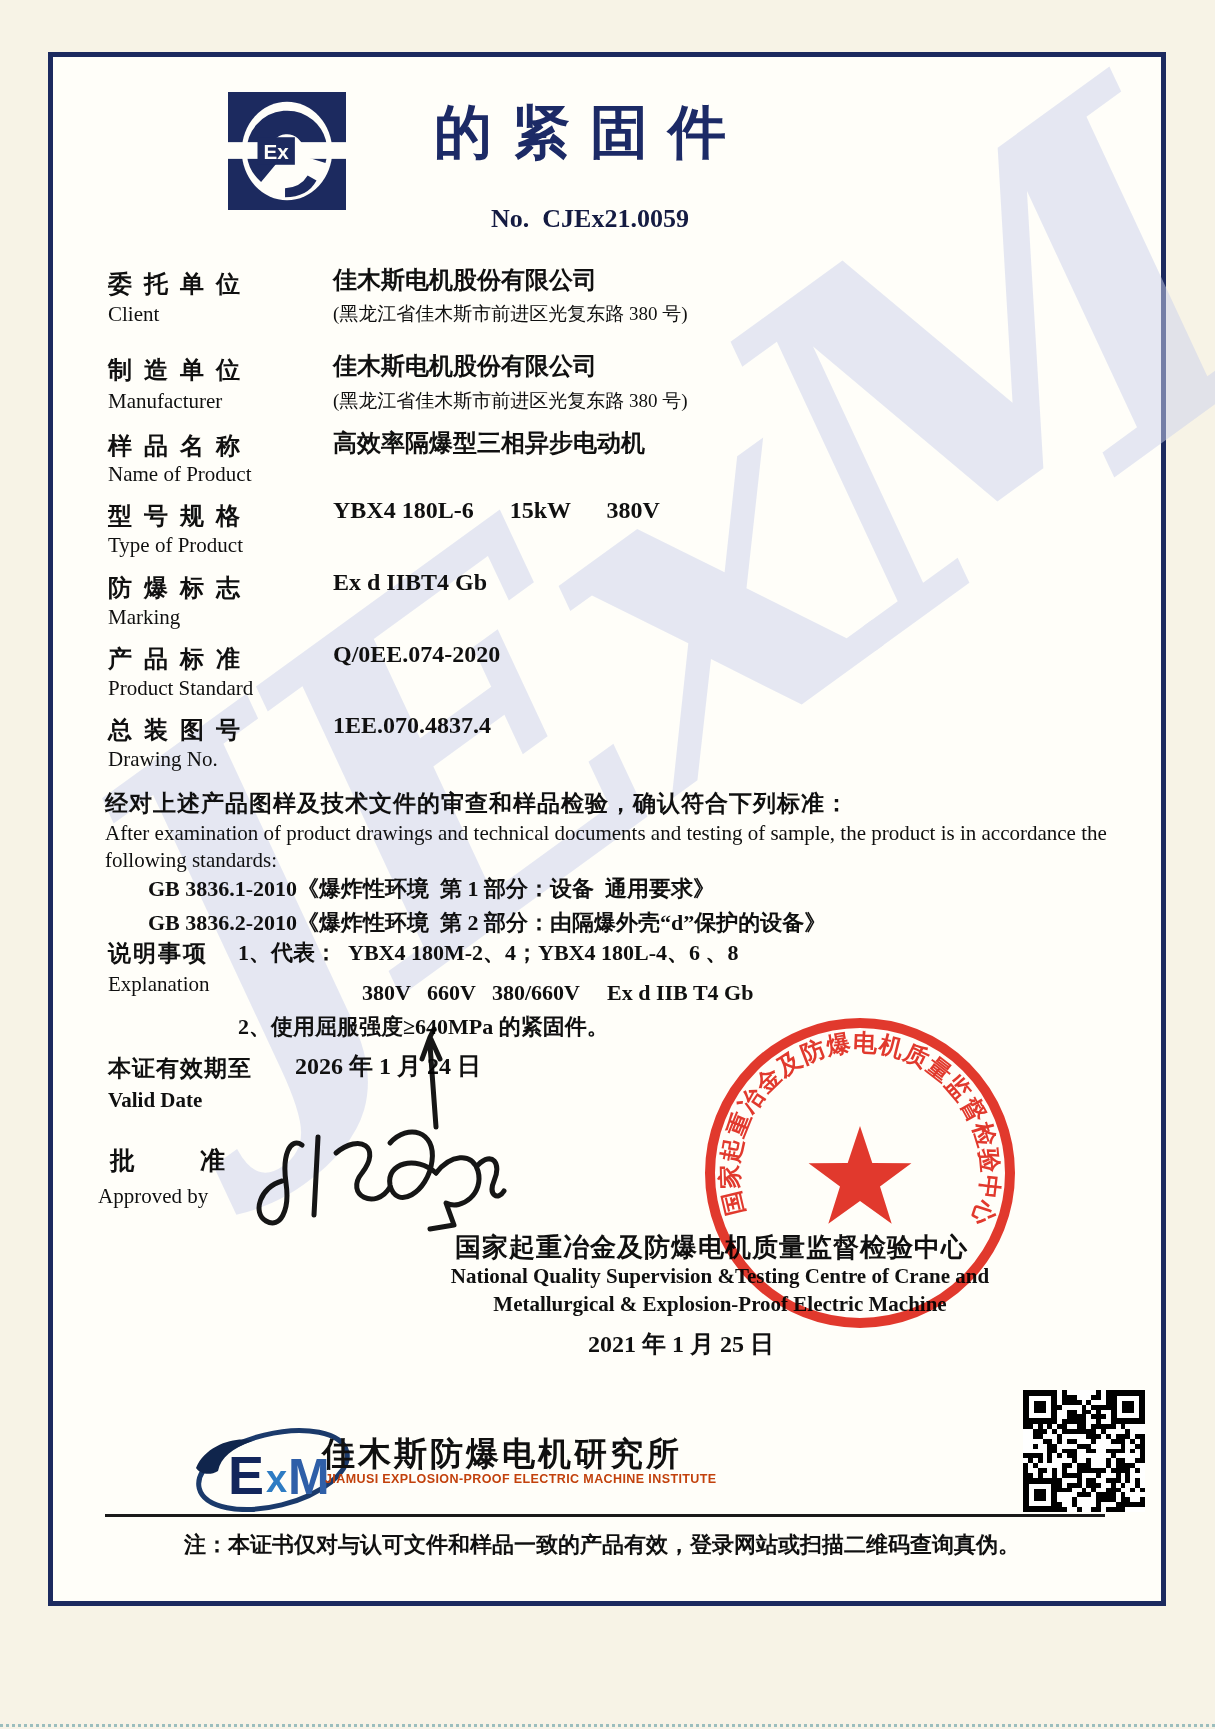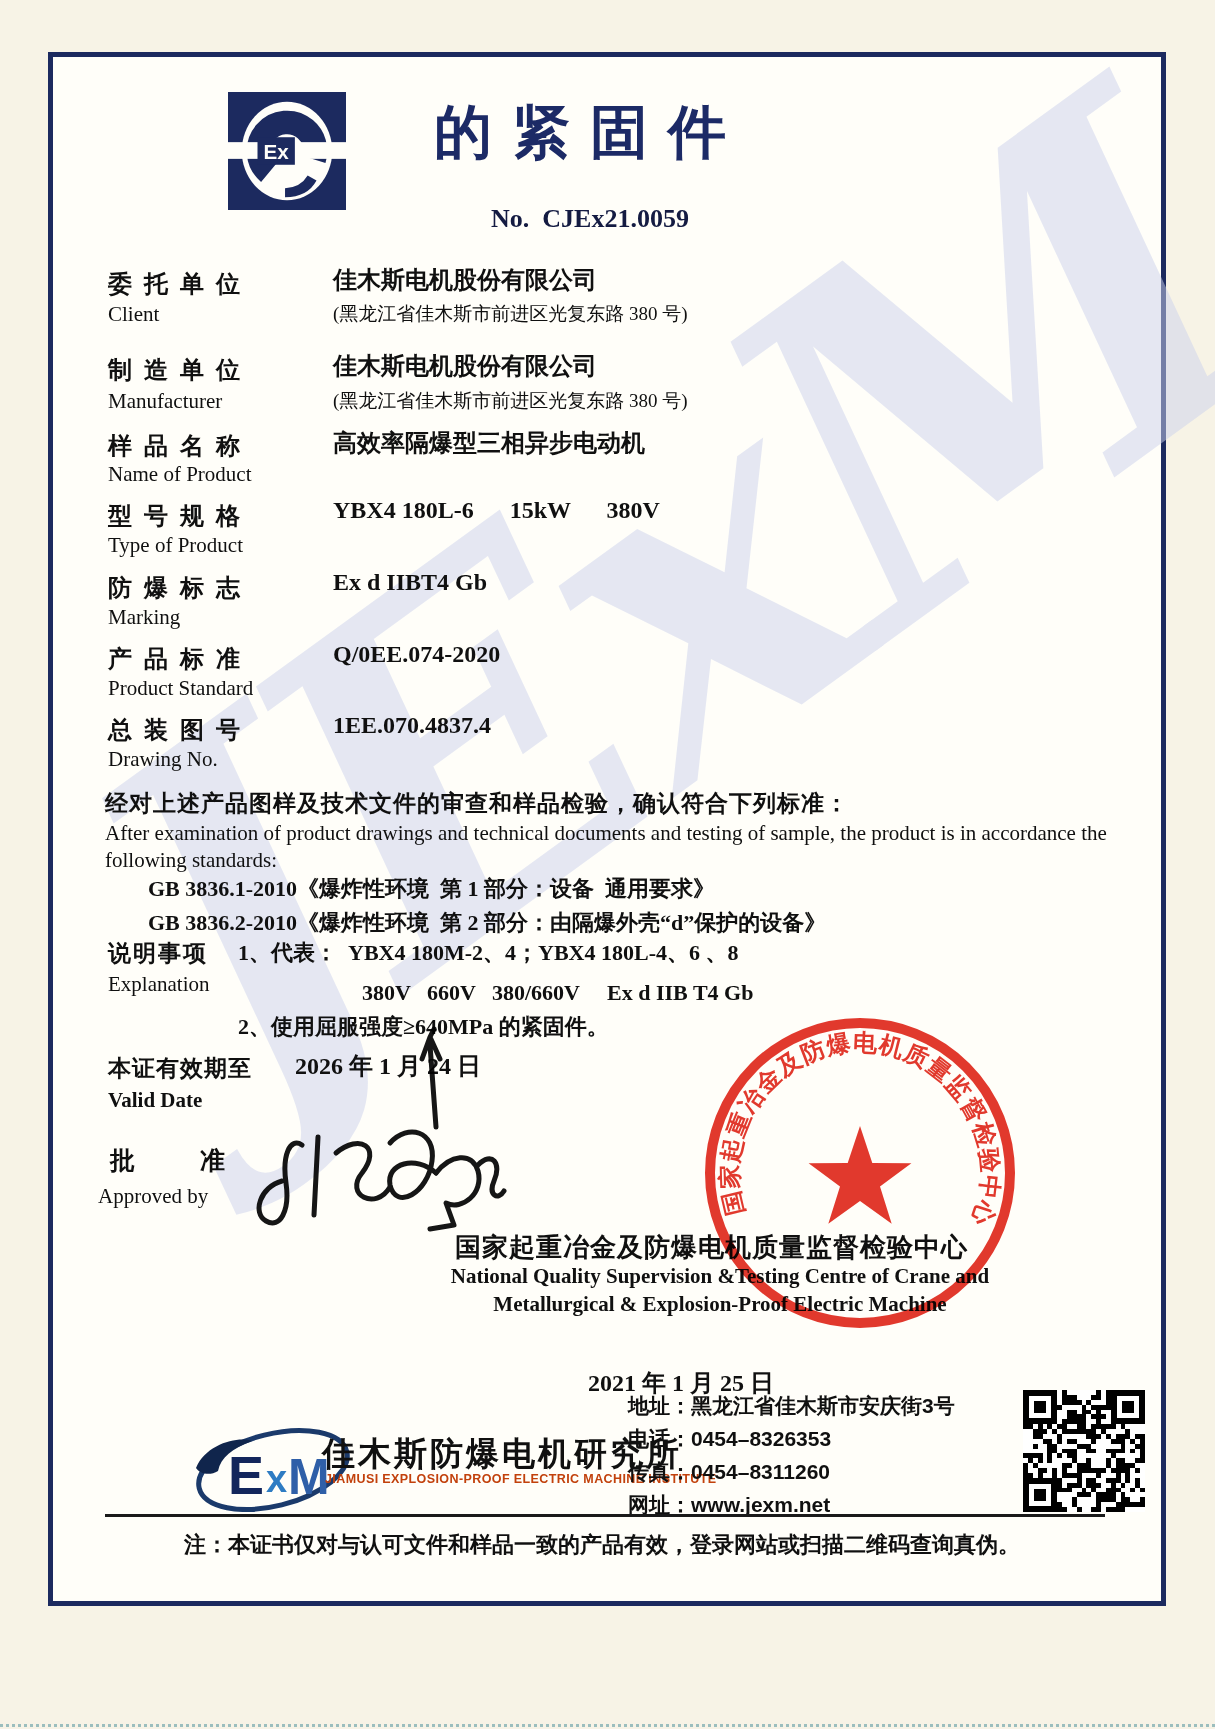--- a/index.html
+++ b/index.html
@@ -130,21 +130,21 @@
       <path d="M150,128 C168,108 196,116 192,146 C188,178 156,196 150,170 C146,148 176,140 196,158"></path>
       <path d="M196,112 L190,30 M182,44 L190,22 L200,44 M190,22 L194,14"></path>
       <path d="M196,158 C210,140 232,136 238,156 C244,178 222,196 206,188 L214,210 L190,214"></path>
       <path d="M238,150 C252,136 262,148 254,166 C248,180 258,186 264,176"></path>
     </g>
   </svg>
 
   <div class="abs z2 centre-cn" style="left:455px;top:1230px;">国家起重冶金及防爆电机质量监督检验中心</div>
   <div class="abs z2 centre-en" style="left:420px;top:1264px;">National Quality Supervision &amp;Testing Centre of Crane and</div>
   <div class="abs z2 centre-en" style="left:420px;top:1292px;">Metallurgical &amp; Explosion-Proof Electric Machine</div>
-  <div class="abs z2 issue-date" style="left:588px;top:1328px;margin-top:39px;">2021 年 1 月 25 日</div>
+  <div class="abs z2 issue-date" style="left:588px;top:1328px;">2021 年 1 月 25 日</div>
 
   <svg class="abs z3 seal" style="left:695px;top:1008px;" width="330" height="330" viewBox="0 0 330 330">
     <defs>
       <path id="sealArc" d="M50.4,206.7 A122,122 0 1 1 279.6,206.7" fill="none"></path>
     </defs>
     <circle cx="165" cy="165" r="150" fill="none" stroke="#df281c" stroke-width="10"></circle>
     <polygon fill="#df281c" points="165,118 177.3,155 216.4,155.3 185,178.5 196.7,215.7 165,193 133.3,215.7 145,178.5 113.6,155.3 152.7,155"></polygon>
     <text font-size="24" font-weight="bold" fill="#df281c" letter-spacing="1" font-family="Liberation Serif, serif">
       <textPath href="#sealArc" startOffset="2">国家起重冶金及防爆电机质量监督检验中心</textPath>
     </text>
@@ -153,26 +153,20 @@
   <svg class="abs z2" style="left:188px;top:1424px;" width="165" height="88" viewBox="0 0 165 88">
     <ellipse cx="85" cy="46" rx="76" ry="36" fill="none" stroke="#1b3a6b" stroke-width="5" transform="rotate(-14 85 46)"></ellipse>
     <path d="M8,44 C18,20 50,12 64,17 C44,25 33,33 30,47 C22,52 12,50 8,44 z" fill="#10254c"></path>
     <text x="40" y="70" font-size="54" font-weight="bold" fill="#13265c" font-family="Liberation Sans, sans-serif">E</text>
     <text x="78" y="68" font-size="38" font-weight="bold" fill="#2e7cc3" font-family="Liberation Sans, sans-serif">x</text>
     <text x="100" y="70" font-size="50" font-weight="bold" fill="#2f5fa8" font-family="Liberation Sans, sans-serif">M</text>
   </svg>
   <div class="abs z2 inst-cn" style="left:322px;top:1432px;">佳木斯防爆电机研究所</div>
   <div class="abs z2 inst-en" style="left:325px;top:1472px;">JIAMUSI EXPLOSION-PROOF ELECTRIC MACHINE INSTITUTE</div>
 
-  <div class="abs z2" style="left:628px;top:1392px;">
-    <div class="contact-line"><span>地址：</span><span>黑龙江省佳木斯市安庆街3号</span></div>
-    <div class="contact-line"><span>电话：</span><span>0454–8326353</span></div>
-    <div class="contact-line"><span>传真：</span><span>0454–8311260</span></div>
-    <div class="contact-line"><span>网址：</span><span>www.jexm.net</span></div>
-  </div>
 
   <div class="abs z2 qr-wrap">
     <div class="qr-grid" id="qr">
         <div class="q b"></div>
         <div class="q"></div>
         <div class="q"></div>
         <div class="q"></div>
         <div class="q b"></div>
         <div class="q b"></div>
         <div class="q b"></div>

